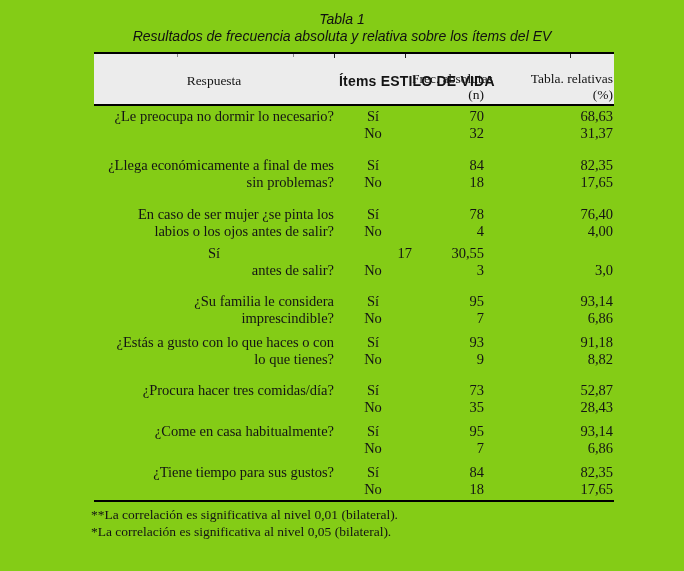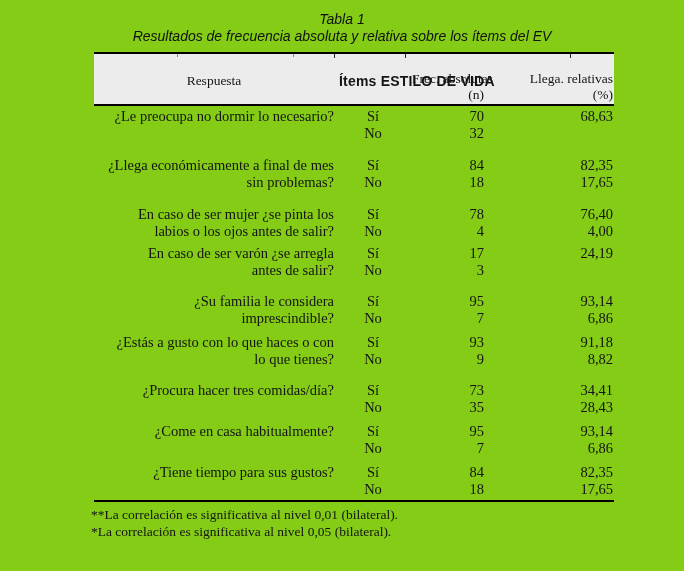--- a/index.html
+++ b/index.html
@@ -130,37 +130,38 @@
     <span class="tick t5"></span>
 
     <div class="thead">
       <div class="th th-resp">Respuesta</div>
       <div class="th th-items">Ítems ESTILO DE VIDA</div>
       <div class="th th-abs">
         <div>Frec. absolutas</div>
         <div>(n)</div>
       </div>
       <div class="th th-rel">
-        <div>Llega. relativas</div>
+        <div>Tabla. relativas</div>
         <div>(%)</div>
       </div>
     </div>
 
     <div class="tbody" id="tbody">
         <div class="group">
           <div class="line">
             <div class="cell q">¿Le preocupa no dormir lo necesario?</div>
             <div class="cell resp">Sí</div>
             <div class="cell num">70</div>
             <div class="cell num">68,63</div>
           </div>
           <div class="line">
             <div class="cell q"></div>
             <div class="cell resp">No</div>
             <div class="cell num">32</div>
+            <div class="cell num">31,37</div>
           </div>
         </div>
         <div class="group">
           <div class="line">
             <div class="cell q">¿Llega económicamente a final de mes</div>
             <div class="cell resp">Sí</div>
             <div class="cell num">84</div>
             <div class="cell num">82,35</div>
           </div>
           <div class="line">
@@ -179,29 +180,29 @@
           </div>
           <div class="line">
             <div class="cell q">labios o los ojos antes de salir?</div>
             <div class="cell resp">No</div>
             <div class="cell num">4</div>
             <div class="cell num">4,00</div>
           </div>
         </div>
         <div class="group">
           <div class="line">
-            <div class="cell q">En caso de ser varón ¿se arregla</div>
             <div class="cell resp">Sí</div>
             <div class="cell num">17</div>
-            <div class="cell num">24,19</div>
+            <div class="cell num">30,55</div>
           </div>
           <div class="line">
             <div class="cell q">antes de salir?</div>
             <div class="cell resp">No</div>
             <div class="cell num">3</div>
+            <div class="cell num">3,0</div>
           </div>
         </div>
         <div class="group">
           <div class="line">
             <div class="cell q">¿Su familia le considera</div>
             <div class="cell resp">Sí</div>
             <div class="cell num">95</div>
             <div class="cell num">93,14</div>
           </div>
           <div class="line">
@@ -223,21 +224,21 @@
             <div class="cell resp">No</div>
             <div class="cell num">9</div>
             <div class="cell num">8,82</div>
           </div>
         </div>
         <div class="group">
           <div class="line">
             <div class="cell q">¿Procura hacer tres comidas/día?</div>
             <div class="cell resp">Sí</div>
             <div class="cell num">73</div>
-            <div class="cell num">34,41</div>
+            <div class="cell num">52,87</div>
           </div>
           <div class="line">
             <div class="cell q"></div>
             <div class="cell resp">No</div>
             <div class="cell num">35</div>
             <div class="cell num">28,43</div>
           </div>
         </div>
         <div class="group">
           <div class="line">

